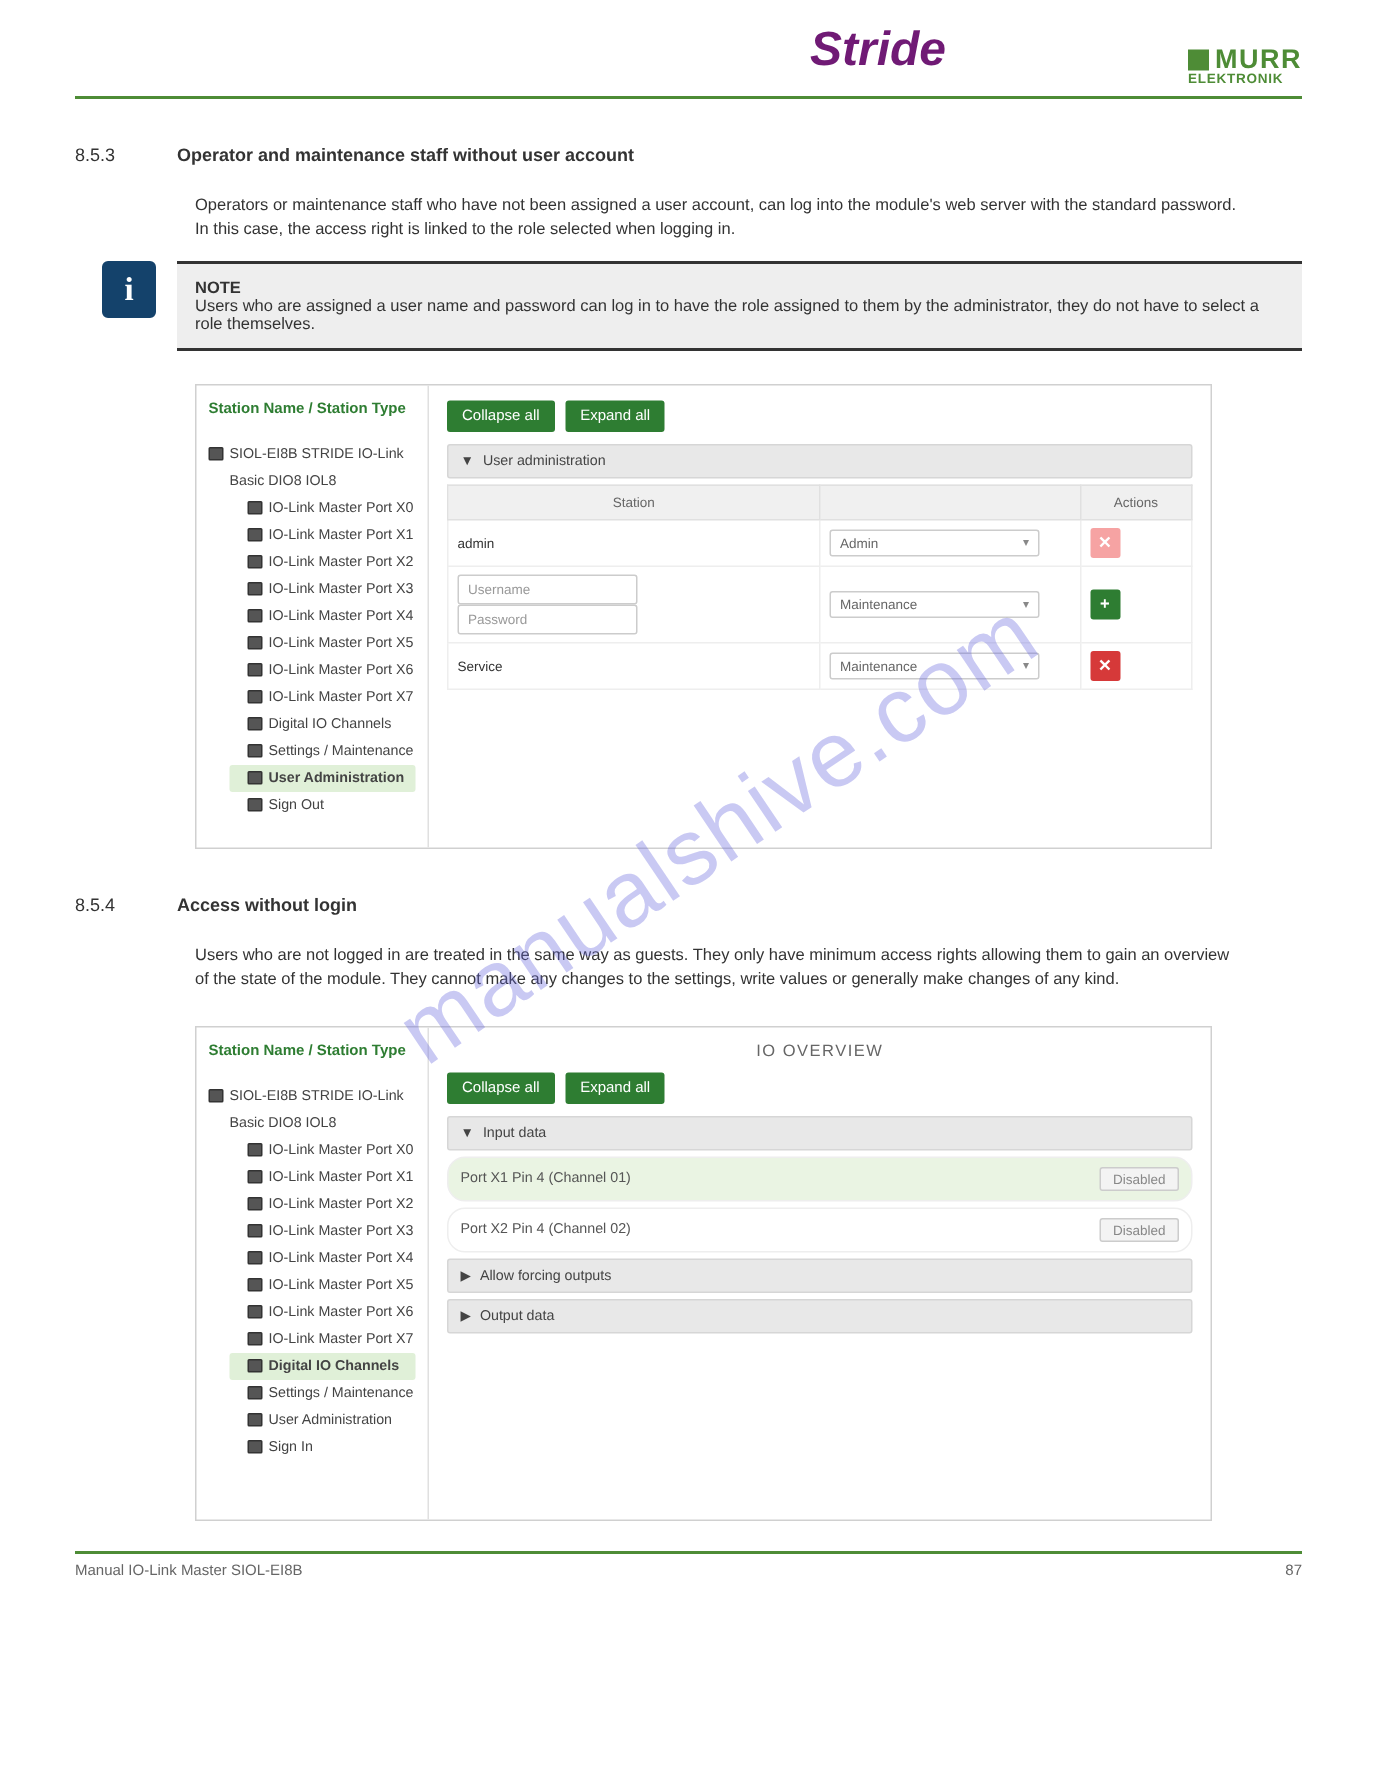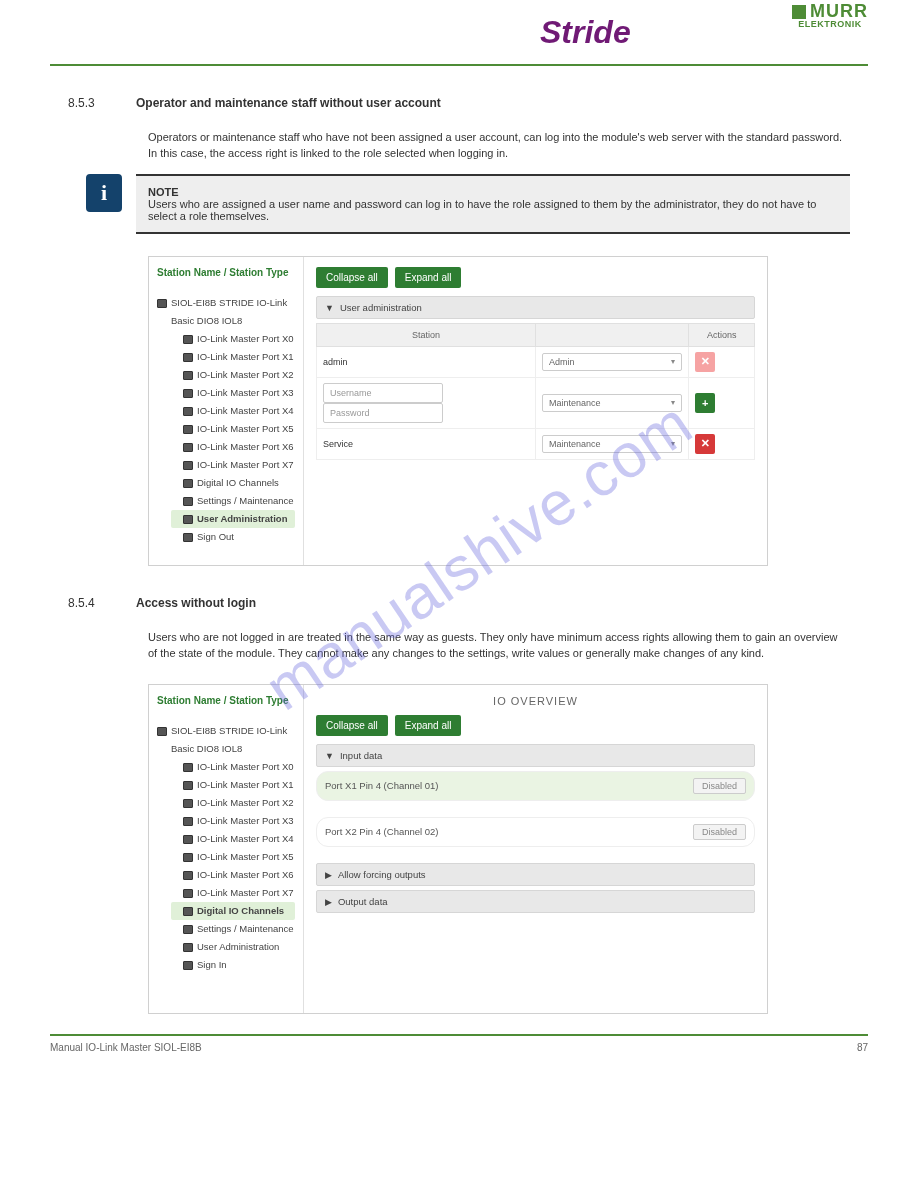--- a/index.html
+++ b/index.html
@@ -25,38 +25,38 @@
     top: 14px;
     font-family: Liberation Sans, sans-serif;
     font-size: 32px;
     font-weight: bold;
     color: #701a75;
     font-style: italic;
   }
   .logo-murr {
     position: absolute;
     right: 50px;
-    top: 2px;
+    top: 30px;
     font-family: Arial, sans-serif;
     font-weight: 900;
     font-size: 18px;
     color: #4e8c36;
     letter-spacing: 1px;
-    text-align: center;
+    text-align: left;
     line-height: 1;
   }
   .logo-murr .sq { display:inline-block; width:14px; height:14px; background:#4e8c36; margin-right:4px; vertical-align:middle;}
   .logo-murr .sub { font-size:9px; display:block; color:#4e8c36; letter-spacing:0.5px; }
   .green-rule {
     margin: 4px 50px 0 50px;
     border: none;
     border-top: 2px solid #4e8c36;
   }
 
-  .content { padding: 0 68px; }
+  .content { padding: 0 50px; }
   .section-num { font-size: 12px; margin-top: 30px; display:flex; gap:18px; }
   .section-num .num { width:50px; flex-shrink:0; }
 
   
   .note-wrap { display:flex; gap:14px; margin-top:12px; margin-left:18px;}
   .note-icon {
     width: 36px; height: 38px;
     background:#fff;
   }
   .note-icon-inner {
@@ -67,21 +67,21 @@
     border-top:2px solid #333;
     border-bottom:2px solid #333;
     background:#eee;
     padding:10px 12px;
     font-size:11px;
   }
 
   
   .panel {
     margin: 22px 0 0 80px;
-    width: 620px;
+    width: 678px;
     border:1px solid #d0d0d0;
     background:#fff;
     display:flex;
     min-height:310px;
   }
   .sidebar {
     width:155px;
     border-right:1px solid #e0e0e0;
     padding:10px 8px;
     font-size:9px;
@@ -145,21 +145,21 @@
   .inp {
     border:1px solid #ccc;border-radius:2px;padding:4px 6px;font-size:9px;color:#999;width:120px;display:inline-block;background:#fff;
   }
   .act-btn { width:20px;height:20px;border-radius:2px;display:inline-flex;align-items:center;justify-content:center;color:#fff;font-size:11px;font-weight:bold;}
   .act-del-pink { background:#f6a3a3;}
   .act-del-red { background:#d63939;}
   .act-add { background:#2e7d32;}
 
   .io-row {
     display:flex;justify-content:space-between;align-items:center;
-    padding:6px 8px;border:1px solid #eee;border-radius:12px;margin-bottom:16px;font-size:9.5px;color:#555;
+    padding:6px 8px;border:1px solid #eee;border-radius:12px;margin-bottom:4px;font-size:9.5px;color:#555;
   }
   .io-row.hl { background:#eaf4e3; }
   .badge-dis {
     border:1px solid #ccc;background:#f3f3f3;color:#888;padding:2px 8px;font-size:9px;border-radius:2px;
   }
 
   .body-p { margin-top:20px; margin-left:80px; width:700px; font-size:11px; line-height:1.45; }
 
   .footer-rule { margin:20px 50px 0 50px; border:none; border-top:2px solid #4e8c36; }
   .footer { display:flex; justify-content:space-between; padding:6px 50px 0 50px; font-size:10px; color:#666; }

